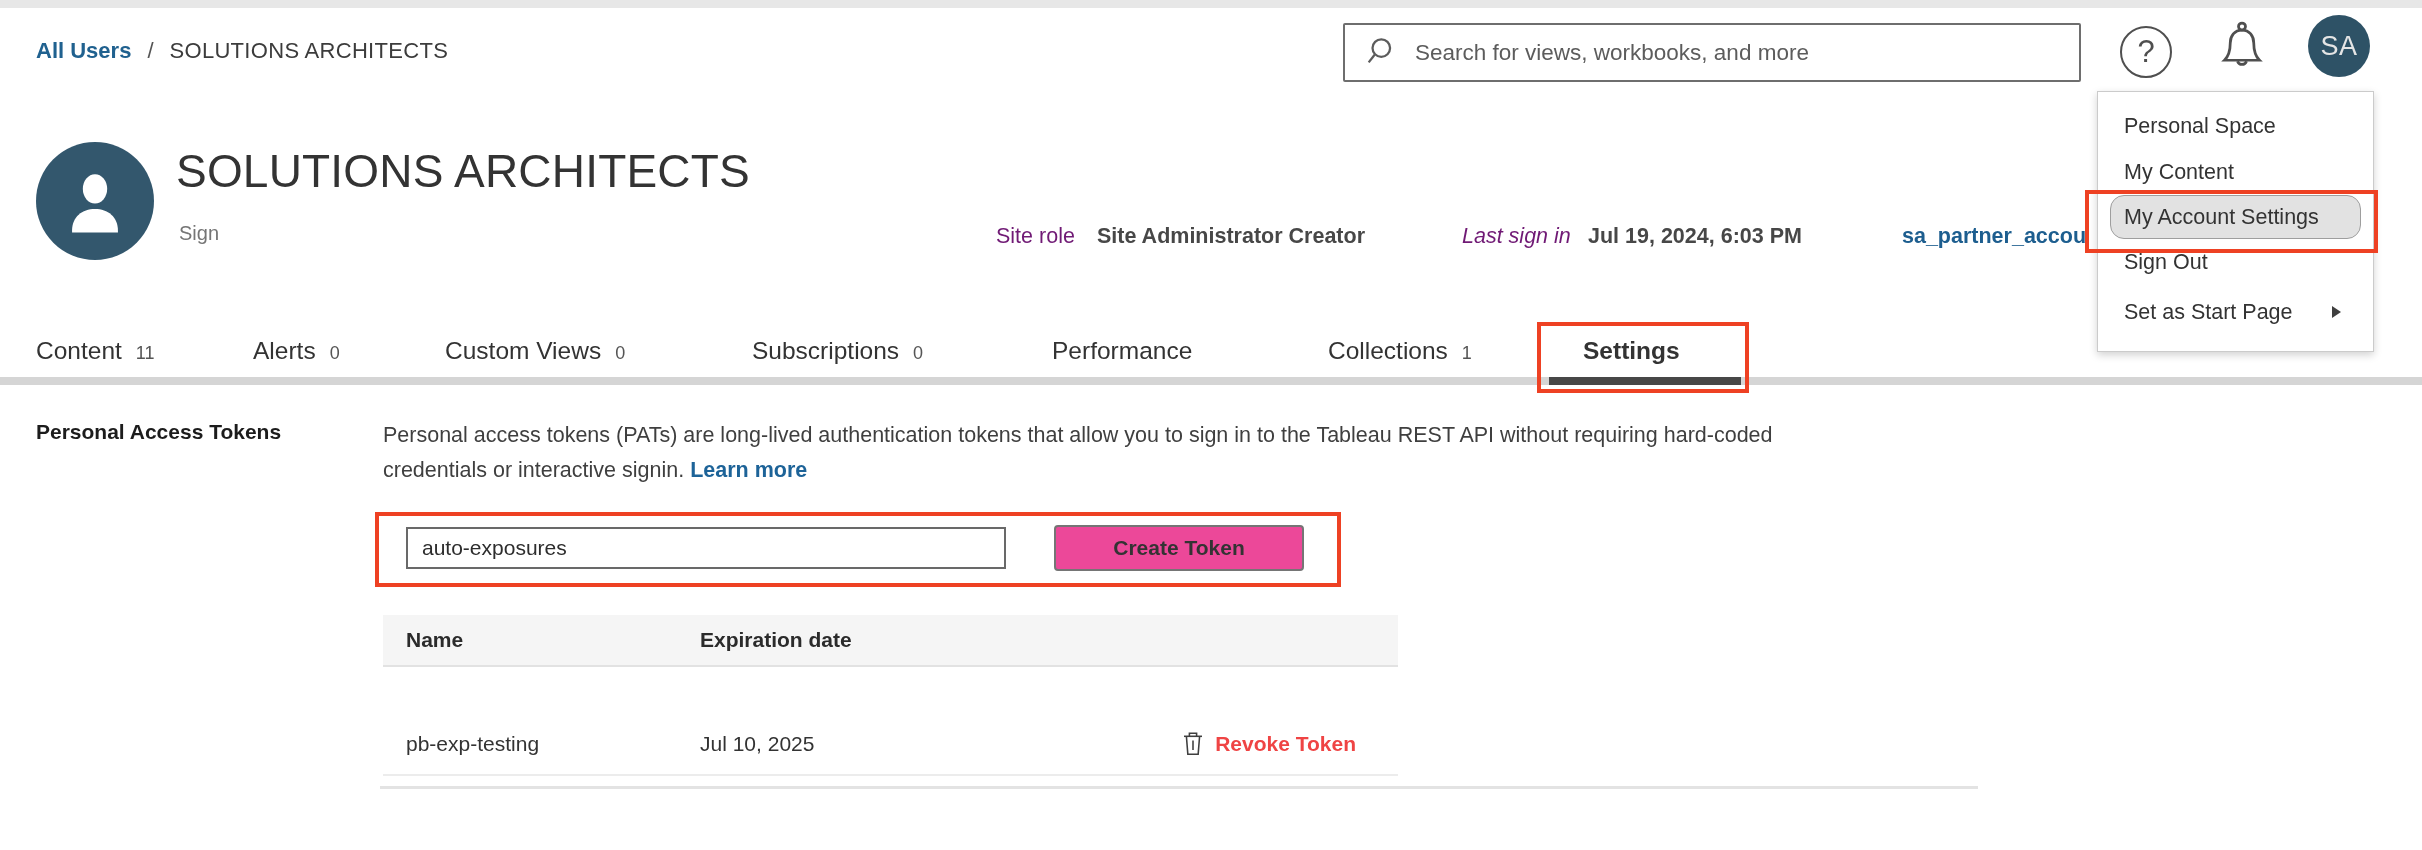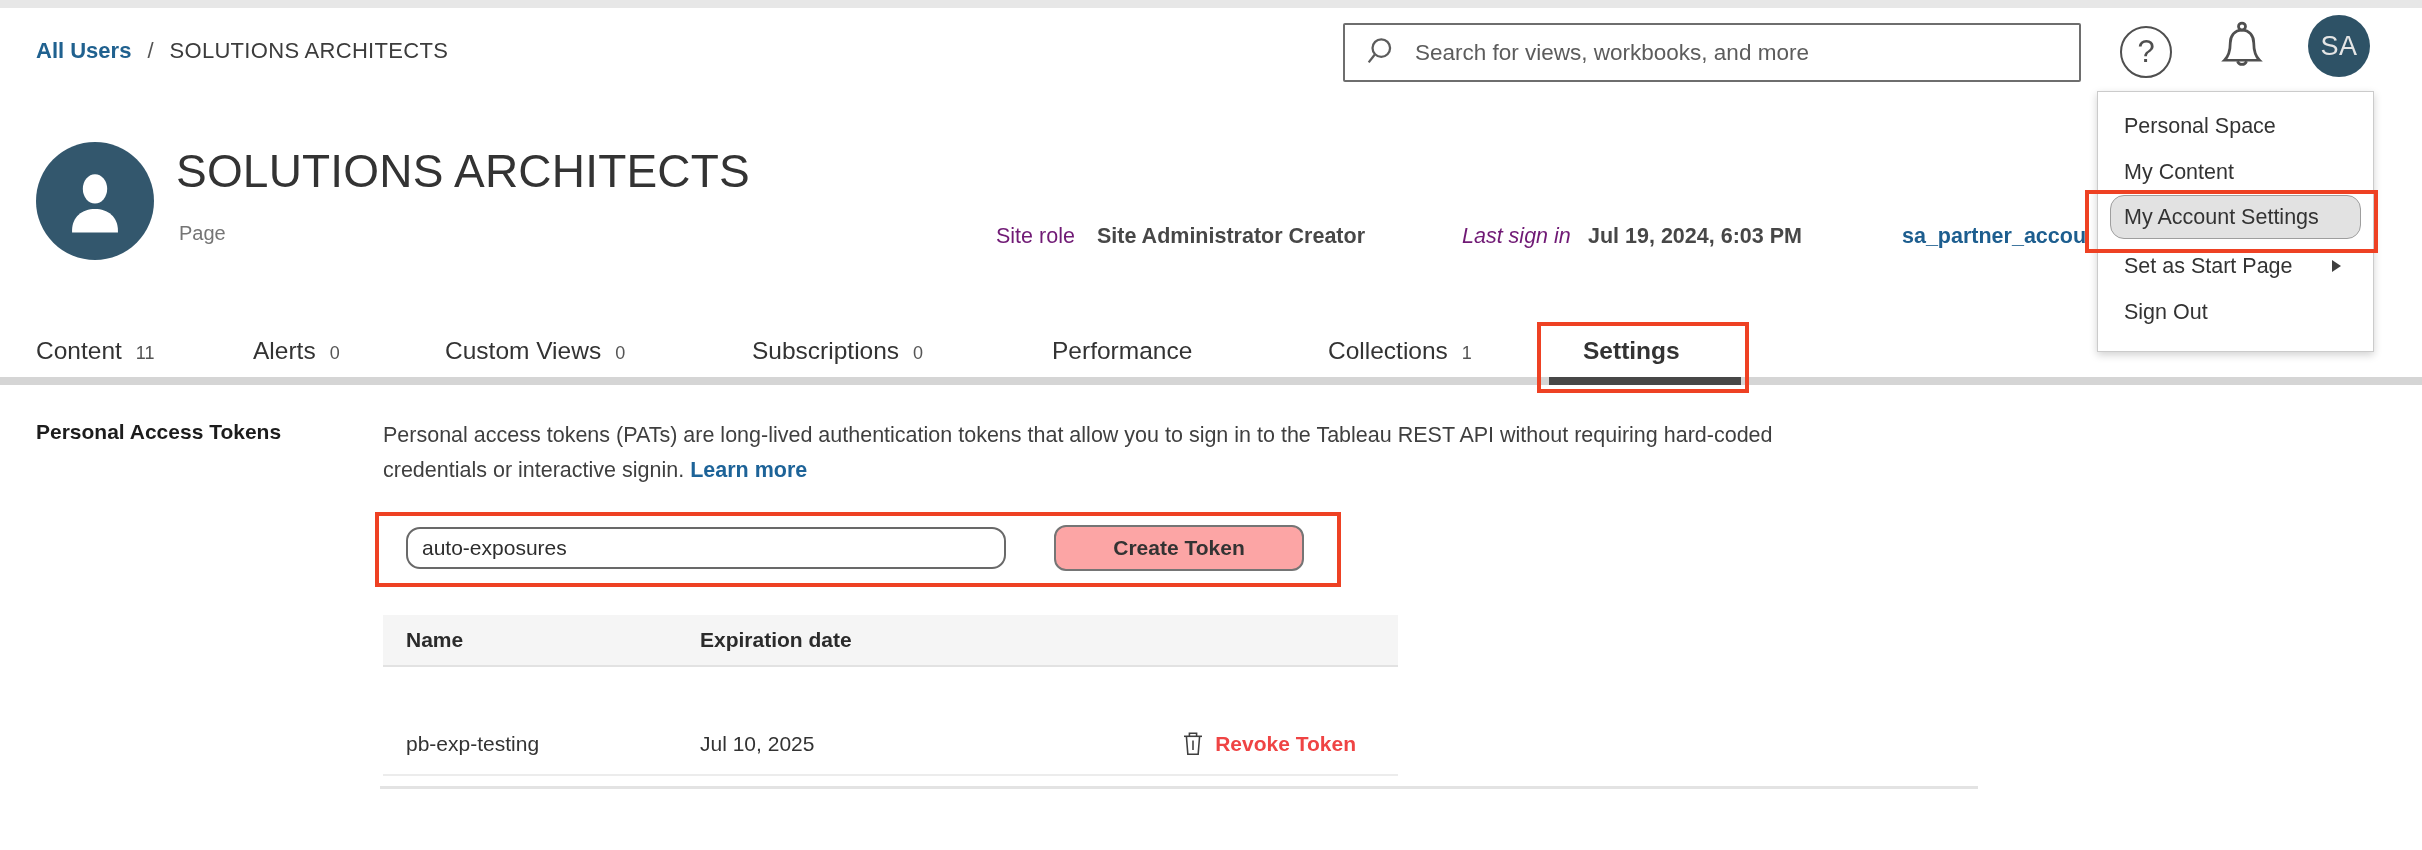--- a/index.html
+++ b/index.html
@@ -48,24 +48,24 @@
   .tab .count { font-size:18px; color:#555; }
   .tab.selected { font-weight:bold; }
   .tabs-divider { left:0; top:377px; width:2422px; height:8px; background:#d5d5d5; }
   .tab-indicator { left:1549px; top:377px; width:192px; height:8px; background:#474747; }
 
   
   .pat-label { left:36px; top:420px; font-size:21px; font-weight:bold; color:#1c1c1c; }
   .pat-desc { left:383px; top:418px; width:1620px; font-size:21.5px; line-height:35px; color:#3f3f3f; }
   .learn-more { color:#1d6398; font-weight:bold; cursor:pointer; }
 
-  .token-input { left:406px; top:527px; width:600px; height:42px; border:2px solid #696969; border-radius:14px;
+  .token-input { left:406px; top:527px; width:600px; height:42px; border:2px solid #696969; border-radius:0;
                  font-size:21px; color:#2d2d2d; padding:0 14px; font-family:"Liberation Sans", sans-serif; outline:none; }
-  .create-btn { left:1054px; top:525px; width:250px; height:46px; background:#fca5a5; border:2px solid #757575;
-                border-radius:12px; font-size:21px; font-weight:bold; color:#333; cursor:pointer;
+  .create-btn { left:1054px; top:525px; width:250px; height:46px; background:#ec4899; border:2px solid #757575;
+                border-radius:4px; font-size:21px; font-weight:bold; color:#333; cursor:pointer;
                 font-family:"Liberation Sans", sans-serif; }
 
   
   .pat-table { left:383px; top:615px; width:1015px; }
   .pat-thead { display:flex; height:52px; align-items:center; background:#f5f5f5; border-bottom:2px solid #e2e2e2; }
   .pat-thead .th { font-size:21px; font-weight:bold; color:#2b2b2b; }
   .th-name, .td-name { width:317px; padding-left:23px; }
   .pat-row { display:flex; height:63px; align-items:center; border-bottom:2px solid #ececec;margin-top:46px; }
   .pat-row .td { font-size:21px; color:#333; }
   .td-exp { flex:1; }
@@ -119,21 +119,21 @@
   <span>SA</span>
 </div>
 
 <div class="abs avatar-lg">
   <svg width="86" height="86" viewBox="0 0 24 24" fill="#ffffff">
     <ellipse cx="12" cy="8.6" rx="3.4" ry="4.1"></ellipse>
     <path d="M5.6 20.2c0-3.8 2.8-6 6.4-6s6.4 2.2 6.4 6v.6H5.6z"></path>
   </svg>
 </div>
 <div class="abs page-title">SOLUTIONS ARCHITECTS</div>
-<div class="abs page-subtitle">Page</div>
+<div class="abs page-subtitle">Sign</div>
 
 <div class="abs meta-row">
   <span class="abs meta-label" style="left:996px;">Site role</span>
   <span class="abs meta-value" style="left:1097px;">Site Administrator Creator</span>
   <span class="abs meta-label" style="left:1462px;font-style:italic;">Last sign in</span>
   <span class="abs meta-value" style="left:1588px;">Jul 19, 2024, 6:03 PM</span>
   <span class="abs meta-link" style="left:1902px;">sa_partner_accou</span>
 </div>
 
 <div class="abs tabs">
@@ -197,22 +197,22 @@
     </div>
   </div>
 </div>
 
 <div class="abs section-divider"></div>
 
 <div class="abs account-menu">
   <div class="menu-item">Personal Space</div>
   <div class="menu-item">My Content</div>
   <div class="menu-item highlighted">My Account Settings</div>
+  <div class="menu-item">Sign Out</div>
   <div class="menu-item" style="margin-top:4px;">
     <span>Set as Start Page</span>
     <span class="submenu-arrow"></span>
   </div>
-  <div class="menu-item">Sign Out</div>
 </div>
 
 <div class="red-box red-box-menu"></div>
 <div class="red-box red-box-settings"></div>
 <div class="red-box red-box-token"></div>
 
 </body></html>

